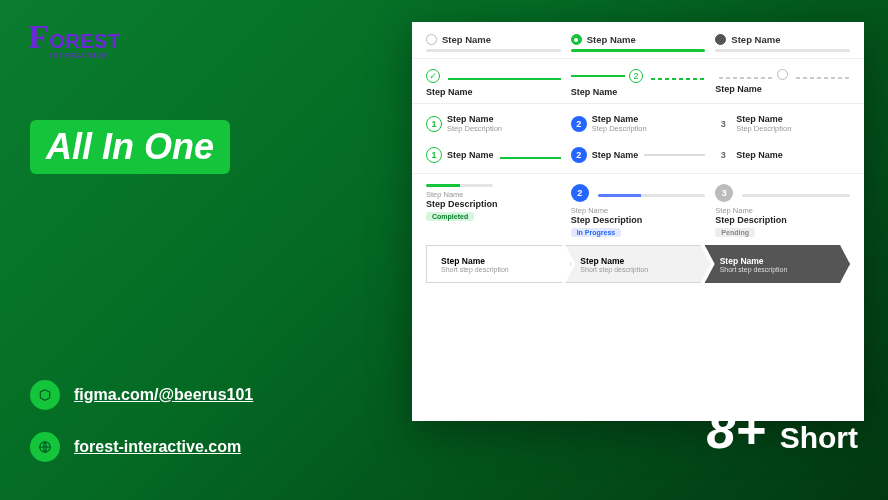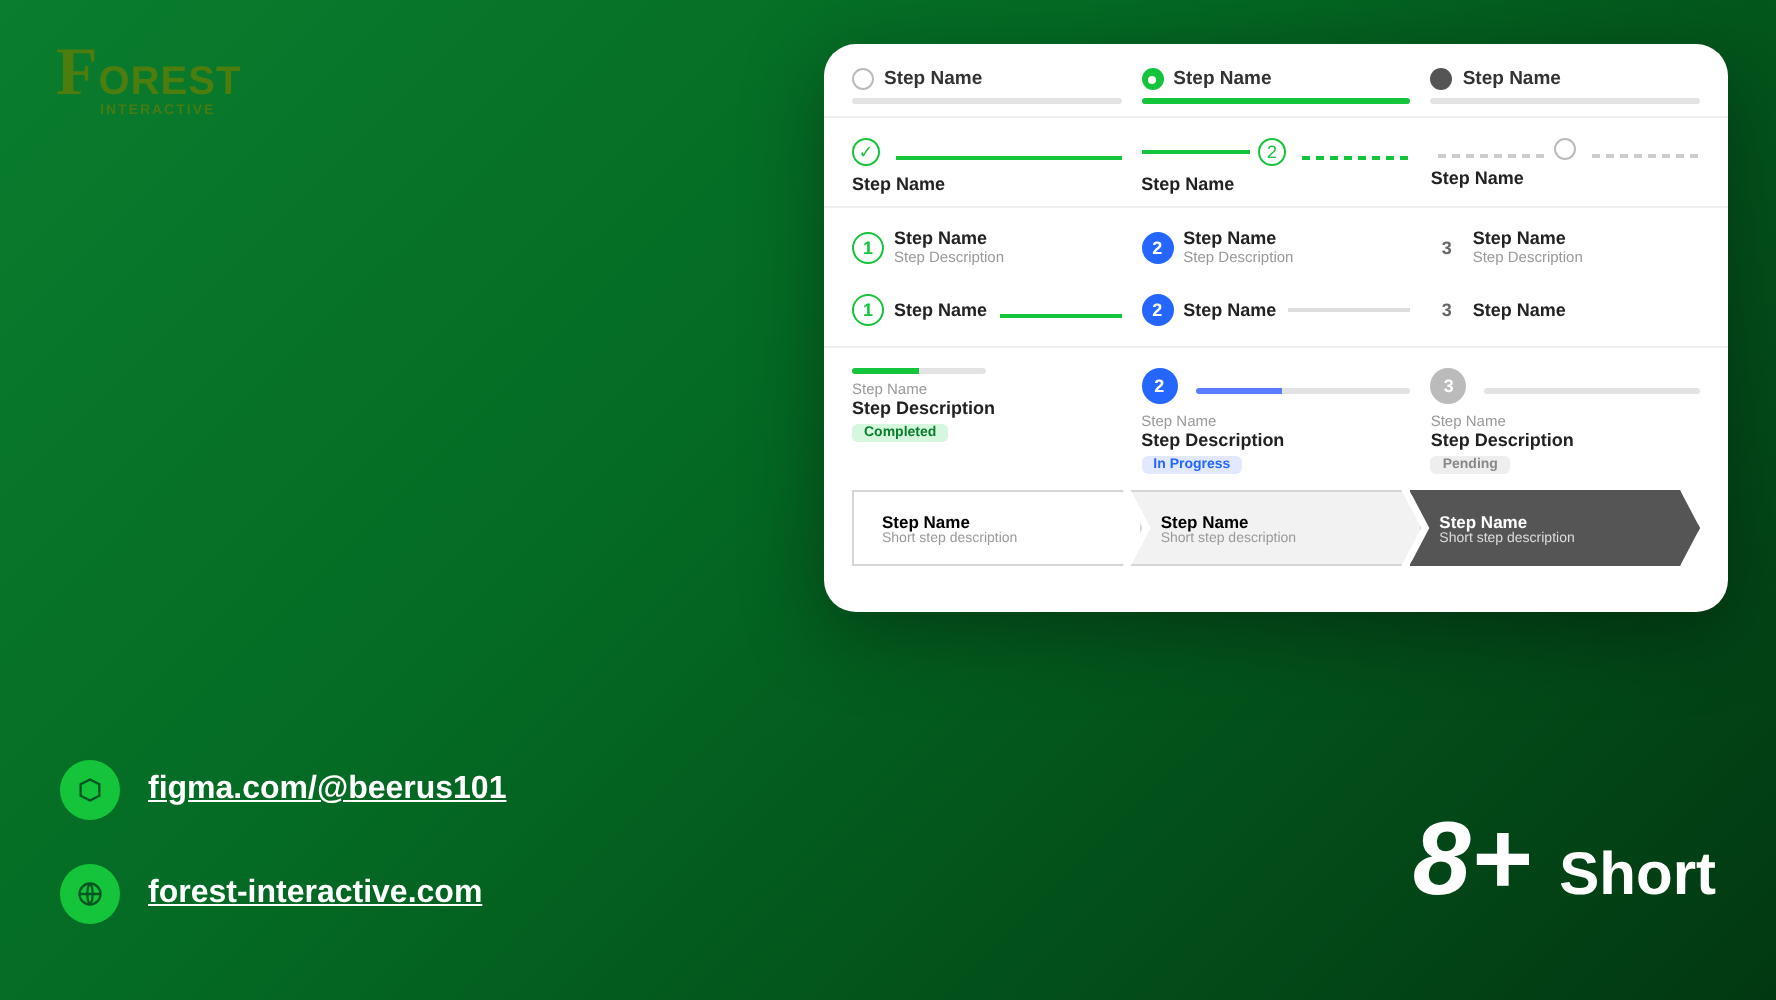--- a/index.html
+++ b/index.html
@@ -10,21 +10,21 @@
     font-family: -apple-system, BlinkMacSystemFont, "Segoe UI", Arial, sans-serif;
     position: relative;
     overflow: hidden;
   }
 
   
   .logo {
     position: absolute;
     top: 18px;
     left: 28px;
-    color: #4d7c0f;
+    color: #6d28d9;
     font-weight: 700;
     font-size: 20px;
     letter-spacing: 0.5px;
   }
   .logo .big { font-size: 34px; font-family: Georgia, serif; }
   .logo .sub { font-size: 7px; letter-spacing: 1px; opacity: 0.9; display:block; margin-top:-4px; margin-left:22px; }
 
   
   .headline { position: absolute; top: 120px; left: 30px; }
   .badge {
@@ -54,23 +54,23 @@
     color:#003; font-size:14px;
   }
   .link-text { color:#fff; font-weight:700; font-size:16px; text-decoration:underline; }
 
   
   .card {
     position: absolute;
     top: 22px;
     right: 24px;
     width: 452px;
-    height: 284px;
+    height: 399px;
     background: #fff;
-    border-radius: 16px;
+    border-radius: 0;
     box-shadow: 0 10px 40px rgba(0,0,0,0.35);
     padding: 12px 14px 10px 14px;
     display:flex;
     flex-direction:column;
   }
   .card-row { display:flex; gap:10px; }
   .cell { flex:1; font-size:9px; color:#222; }
 
   
   .hdr { display:flex; align-items:center; gap:5px; color:#333; font-weight:700; font-size:9.5px; }
@@ -122,20 +122,21 @@
 </style>
 </head>
 <body>
 
 <div class="logo">
   <span class="big">F</span><span>OREST</span>
   <span class="sub">INTERACTIVE</span>
 </div>
 
 <div class="headline">
+  <div class="badge">All In One</div>
 </div>
 
 <div class="links">
   <div class="link-row">
     <div class="link-icon">
       <svg width="14" height="14" viewBox="0 0 24 24" fill="none" stroke="#052" stroke-width="2">
           <path d="M12 3l8 4v10l-8 4-8-4V7z"></path>
         </svg>
     </div>
     <span class="link-text">figma.com/@beerus101</span>

